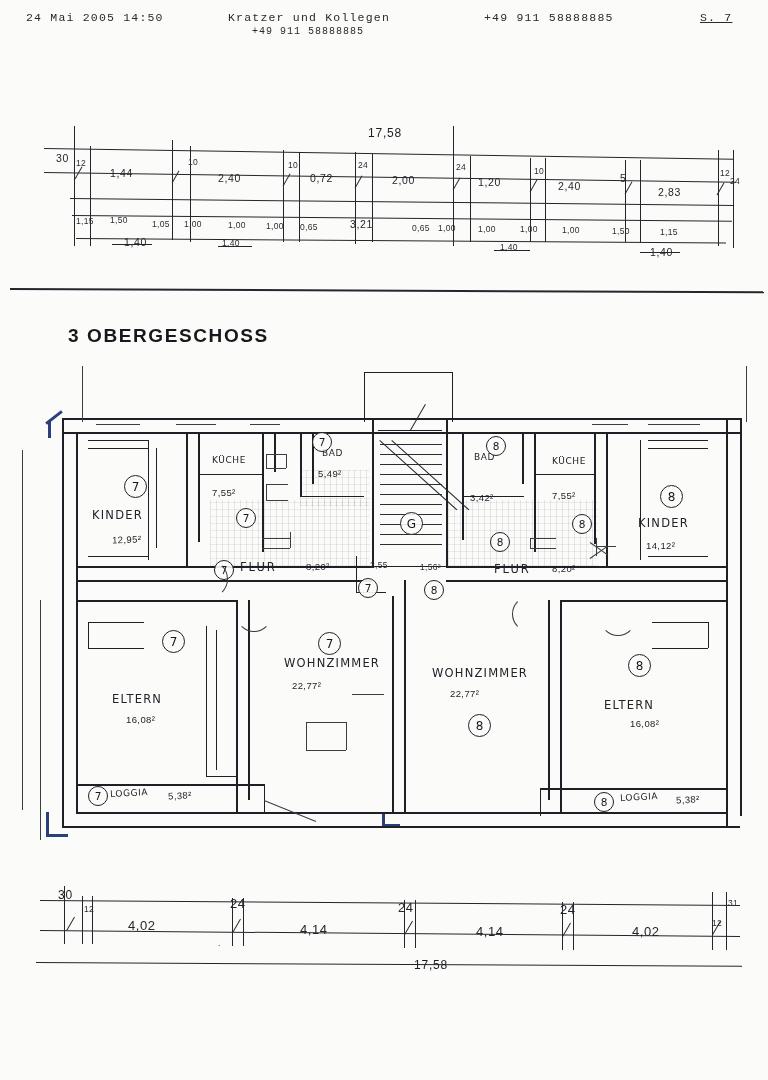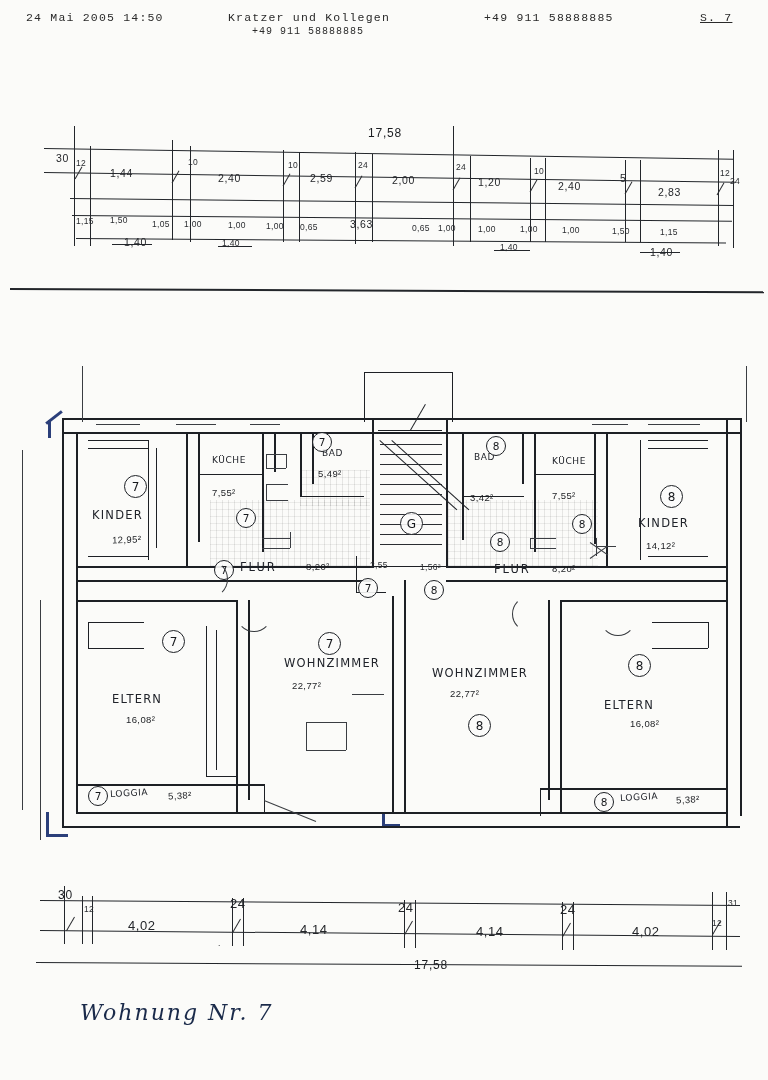--- a/index.html
+++ b/index.html
@@ -136,40 +136,40 @@
     <div class="tick" style="left:720px;top:182px;height:14px;transform:rotate(30deg);"></div>
 
     <div class="lbl dim-b" style="left:368px;top:126px;">17,58</div>
 
     <div class="lbl dim" style="left:56px;top:152px;">30</div>
     <div class="lbl dim-s" style="left:76px;top:158px;">12</div>
     <div class="lbl dim" style="left:110px;top:167px;">1,44</div>
     <div class="lbl dim-s" style="left:188px;top:157px;">10</div>
     <div class="lbl dim" style="left:218px;top:172px;">2,40</div>
     <div class="lbl dim-s" style="left:288px;top:160px;">10</div>
-    <div class="lbl dim" style="left:310px;top:172px;">2,59</div>
+    <div class="lbl dim" style="left:310px;top:172px;">0,72</div>
     <div class="lbl dim-s" style="left:358px;top:160px;">24</div>
     <div class="lbl dim" style="left:392px;top:174px;">2,00</div>
     <div class="lbl dim-s" style="left:456px;top:162px;">24</div>
     <div class="lbl dim" style="left:478px;top:176px;">1,20</div>
     <div class="lbl dim-s" style="left:534px;top:166px;">10</div>
     <div class="lbl dim" style="left:558px;top:180px;">2,40</div>
     <div class="lbl dim" style="left:620px;top:172px;">5</div>
     <div class="lbl dim" style="left:658px;top:186px;">2,83</div>
     <div class="lbl dim-s" style="left:720px;top:168px;">12</div>
     <div class="lbl dim-s" style="left:730px;top:176px;">24</div>
 
     <div class="lbl dim-s" style="left:76px;top:216px;">1,15</div>
     <div class="lbl dim-s" style="left:110px;top:215px;">1,50</div>
     <div class="lbl dim-s" style="left:152px;top:219px;">1,05</div>
     <div class="lbl dim-s" style="left:184px;top:219px;">1,00</div>
     <div class="lbl dim-s" style="left:228px;top:220px;">1,00</div>
     <div class="lbl dim-s" style="left:266px;top:221px;">1,00</div>
     <div class="lbl dim-s" style="left:300px;top:222px;">0,65</div>
-    <div class="lbl dim" style="left:350px;top:218px;">3,63</div>
+    <div class="lbl dim" style="left:350px;top:218px;">3,21</div>
     <div class="lbl dim-s" style="left:412px;top:223px;">0,65</div>
     <div class="lbl dim-s" style="left:438px;top:223px;">1,00</div>
     <div class="lbl dim-s" style="left:478px;top:224px;">1,00</div>
     <div class="lbl dim-s" style="left:520px;top:224px;">1,00</div>
     <div class="lbl dim-s" style="left:562px;top:225px;">1,00</div>
     <div class="lbl dim-s" style="left:612px;top:226px;">1,50</div>
     <div class="lbl dim-s" style="left:660px;top:227px;">1,15</div>
 
     <div class="lbl dim" style="left:124px;top:236px;">1,40</div>
     <div class="lbl dim-s" style="left:222px;top:238px;">1,40</div>
@@ -177,20 +177,21 @@
     <div class="lbl dim" style="left:650px;top:246px;">1,40</div>
 
     <div class="ln h" style="left:112px;top:244px;width:40px;"></div>
     <div class="ln h" style="left:218px;top:246px;width:34px;"></div>
     <div class="ln h" style="left:494px;top:250px;width:36px;"></div>
     <div class="ln h" style="left:640px;top:252px;width:40px;"></div>
   </div>
 
   <div class="ln h2" style="left:10px;top:288px;width:754px;transform:rotate(0.25deg);transform-origin:left center;"></div>
 
+  <div class="title lbl" style="left:68px;top:325px;">3 OBERGESCHOSS</div>
 
   <div>
 
     <div class="pen" style="left:44px;top:416px;width:20px;height:3px;transform:rotate(-38deg);"></div>
     <div class="pen" style="left:48px;top:420px;width:3px;height:18px;"></div>
     <div class="pen" style="left:46px;top:812px;width:3px;height:24px;"></div>
     <div class="pen" style="left:46px;top:834px;width:22px;height:3px;"></div>
     <div class="pen" style="left:382px;top:824px;width:18px;height:3px;"></div>
     <div class="pen" style="left:382px;top:812px;width:3px;height:14px;"></div>
 
@@ -457,15 +458,14 @@
     <div class="lbl dim" style="left:476px;top:924px;font-size:13px;">4,14</div>
     <div class="lbl dim" style="left:560px;top:902px;font-size:13px;">24</div>
     <div class="lbl dim" style="left:632px;top:924px;font-size:13px;">4,02</div>
     <div class="lbl dim-s" style="left:712px;top:918px;">12</div>
     <div class="lbl dim-s" style="left:728px;top:898px;">31</div>
 
     <div class="lbl dim-b" style="left:414px;top:958px;">17,58</div>
     <div class="lbl dim-s" style="left:218px;top:938px;">.</div>
   </div>
 
-  <div class="hand lbl" style="left:80px;top:1000px;">Wohnung Nr. 7</div>
 
 </div>
 
 </body></html>

